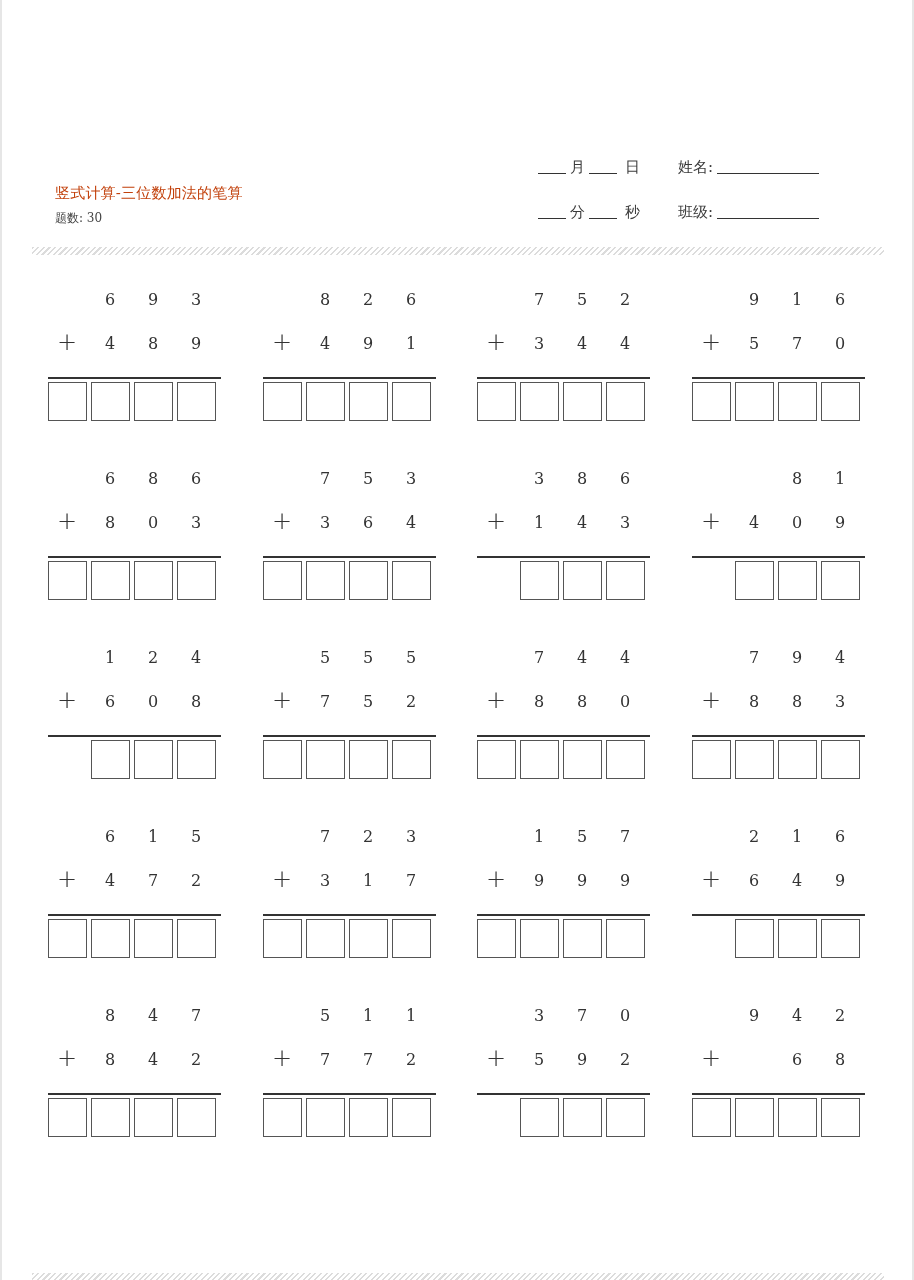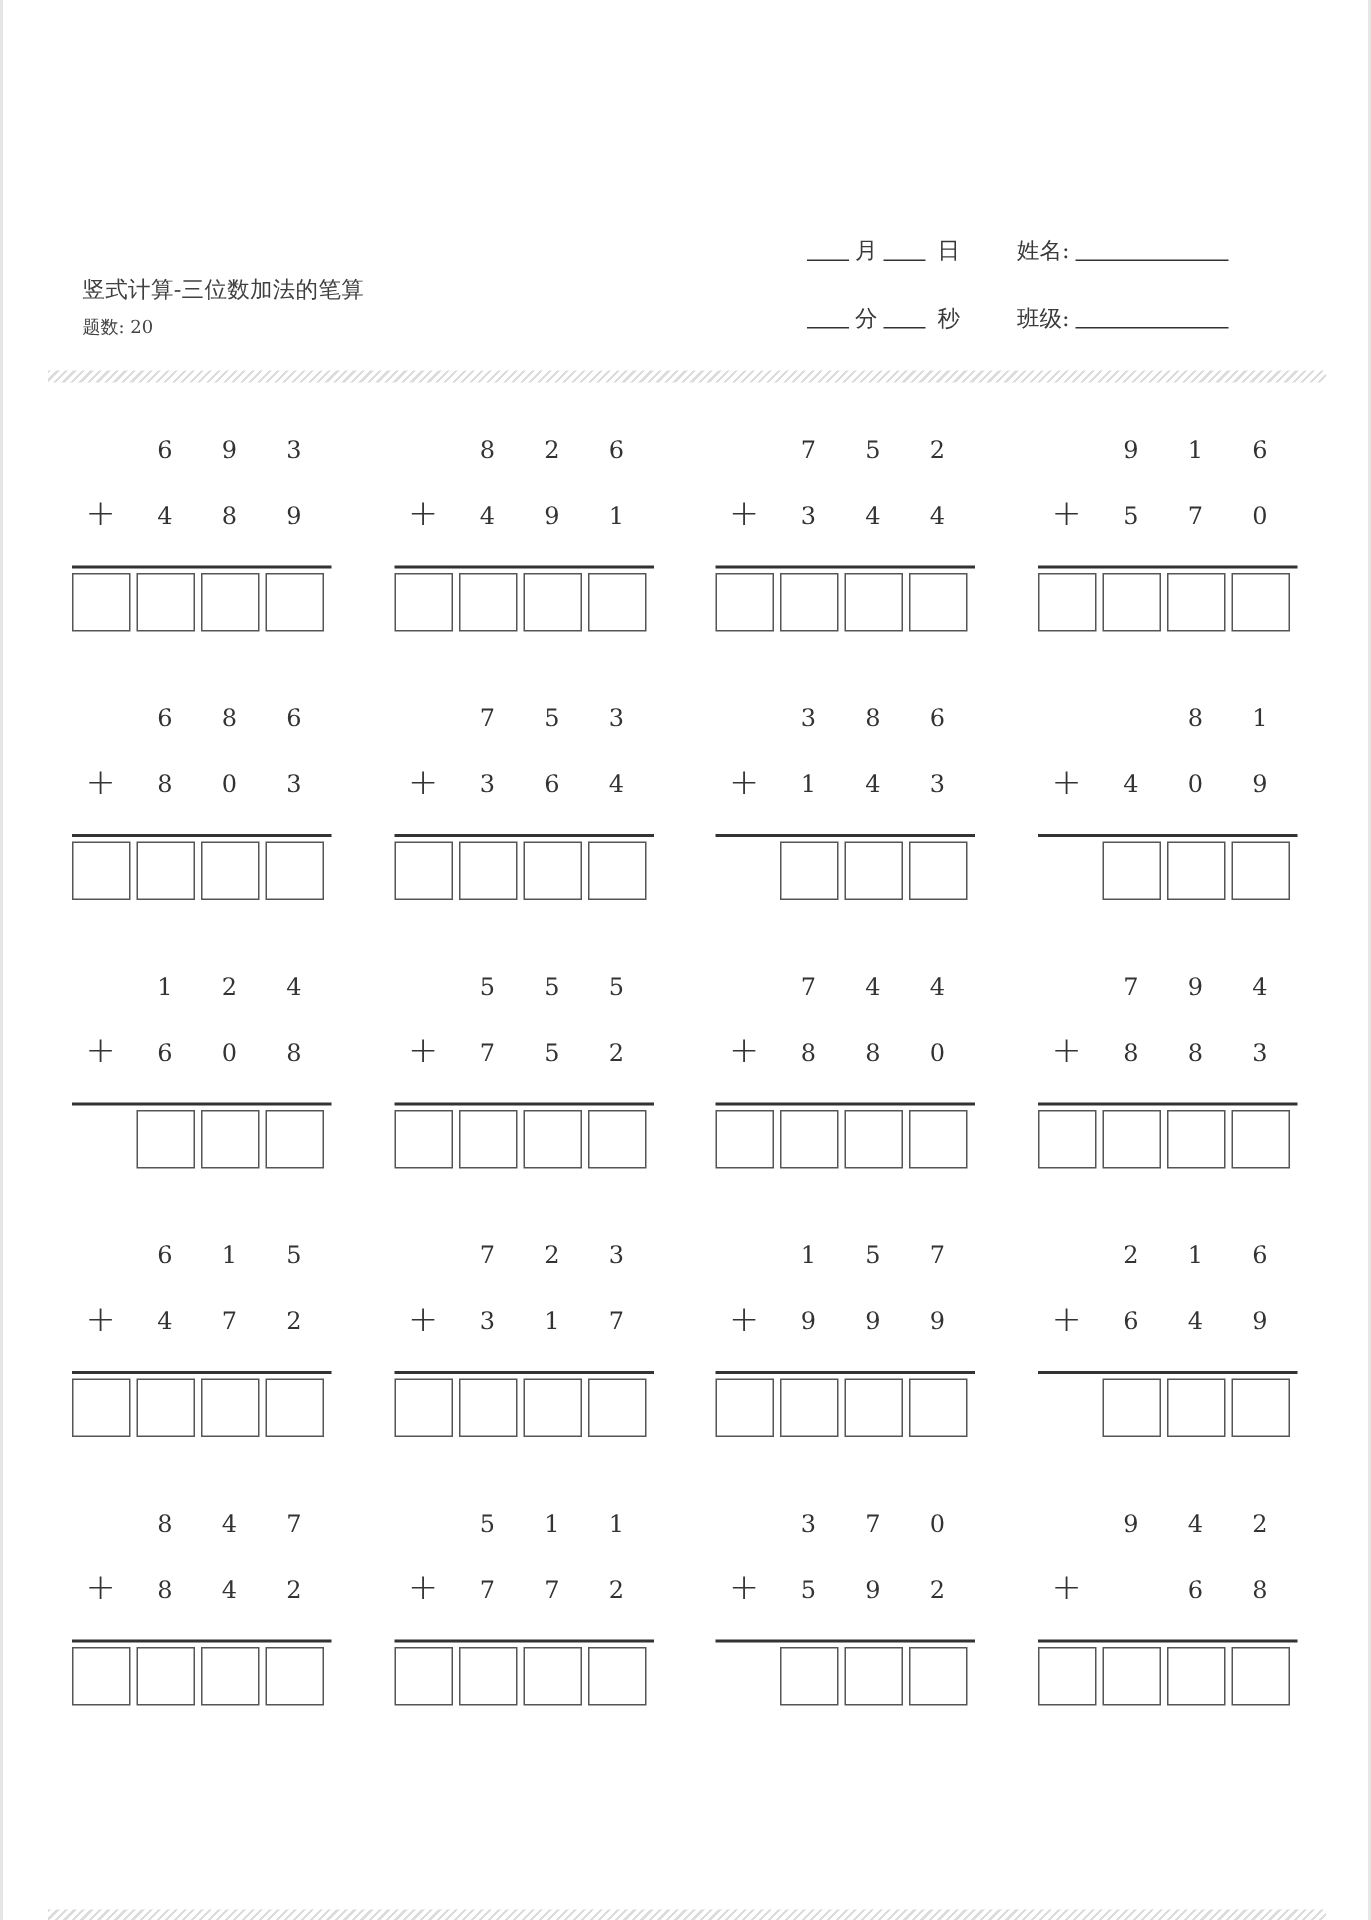--- a/index.html
+++ b/index.html
@@ -2,21 +2,21 @@
 <html><head>
 <meta charset="utf-8">
 <style>
   html, body { margin: 0; padding: 0; }
   body {
     width: 914px; height: 1280px; background: #ffffff; position: relative; overflow: hidden;
     font-family: "DejaVu Serif", "Liberation Serif", serif; color: #333;
   }
   .page-edge-left { position: absolute; left: 0; top: 0; width: 2px; height: 1280px; background: #e6e6e6; }
   .page-edge-right { position: absolute; right: 0; top: 0; width: 2px; height: 1280px; background: #e6e6e6; }
-  .title { position: absolute; left: 55px; top: 184px; font-size: 15px; color: #404040; letter-spacing: 0.2px; }
+  .title { position: absolute; left: 55px; top: 184px; font-size: 15px; color: #c2410c; letter-spacing: 0.2px; }
   .count { position: absolute; left: 55px; top: 210px; font-size: 12px; color: #444; }
   .info-row { position: absolute; font-size: 15px; color: #3a3a3a; display: flex; align-items: flex-end; }
   .blank { display: inline-block; border-bottom: 1.5px solid #333; height: 0; margin: 0 4px; position: relative; top: -3px; }
   .blank.short { width: 28px; }
   .blank.long { width: 102px; }
   .stripe {
     position: absolute; left: 32px; width: 852px; height: 8px;
     background: repeating-linear-gradient(135deg, #dcdcdc 0px, #dcdcdc 1.5px, #ffffff 1.5px, #ffffff 4px);
   }
   .problem { position: absolute; width: 176px; height: 140px; }
@@ -25,21 +25,21 @@
   .rule { position: absolute; left: 0; top: 89px; width: 173px; height: 2px; background: #333; }
   .box { position: absolute; top: 94px; width: 37px; height: 37px; border: 1.5px solid #555; background: #fff; }
 </style>
 </head>
 <body>
 
 <div class="page-edge-left"></div>
 <div class="page-edge-right"></div>
 
 <div class="title">竖式计算-三位数加法的笔算</div>
-<div class="count">题数: 20</div>
+<div class="count">题数: 30</div>
 
 <div class="info-row" style="left:534px; top:158px;">
   <span class="blank short"></span>
   <span>月</span>
   <span class="blank short"></span>
   <span style="margin-left:4px;">日</span>
 </div>
 <div class="info-row" style="left:678px; top:158px;">
   <span>姓名:</span>
   <span class="blank long"></span>

